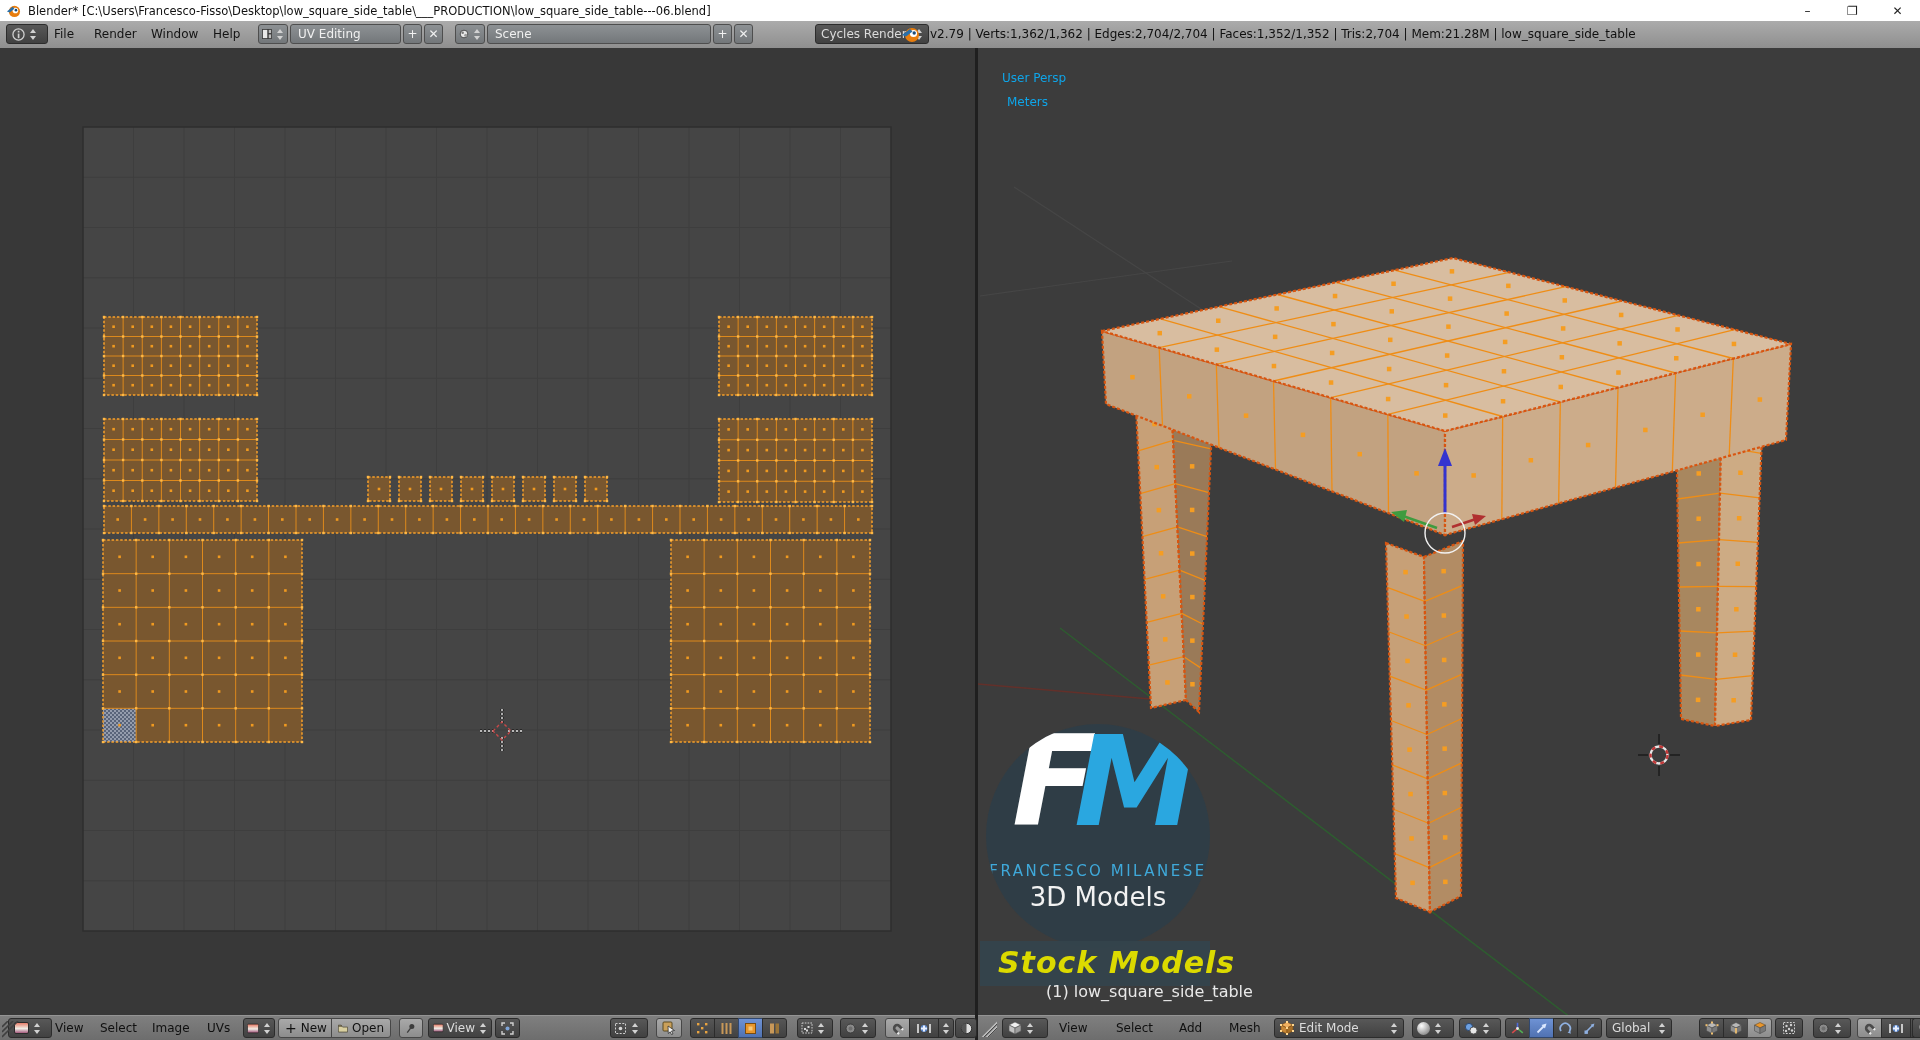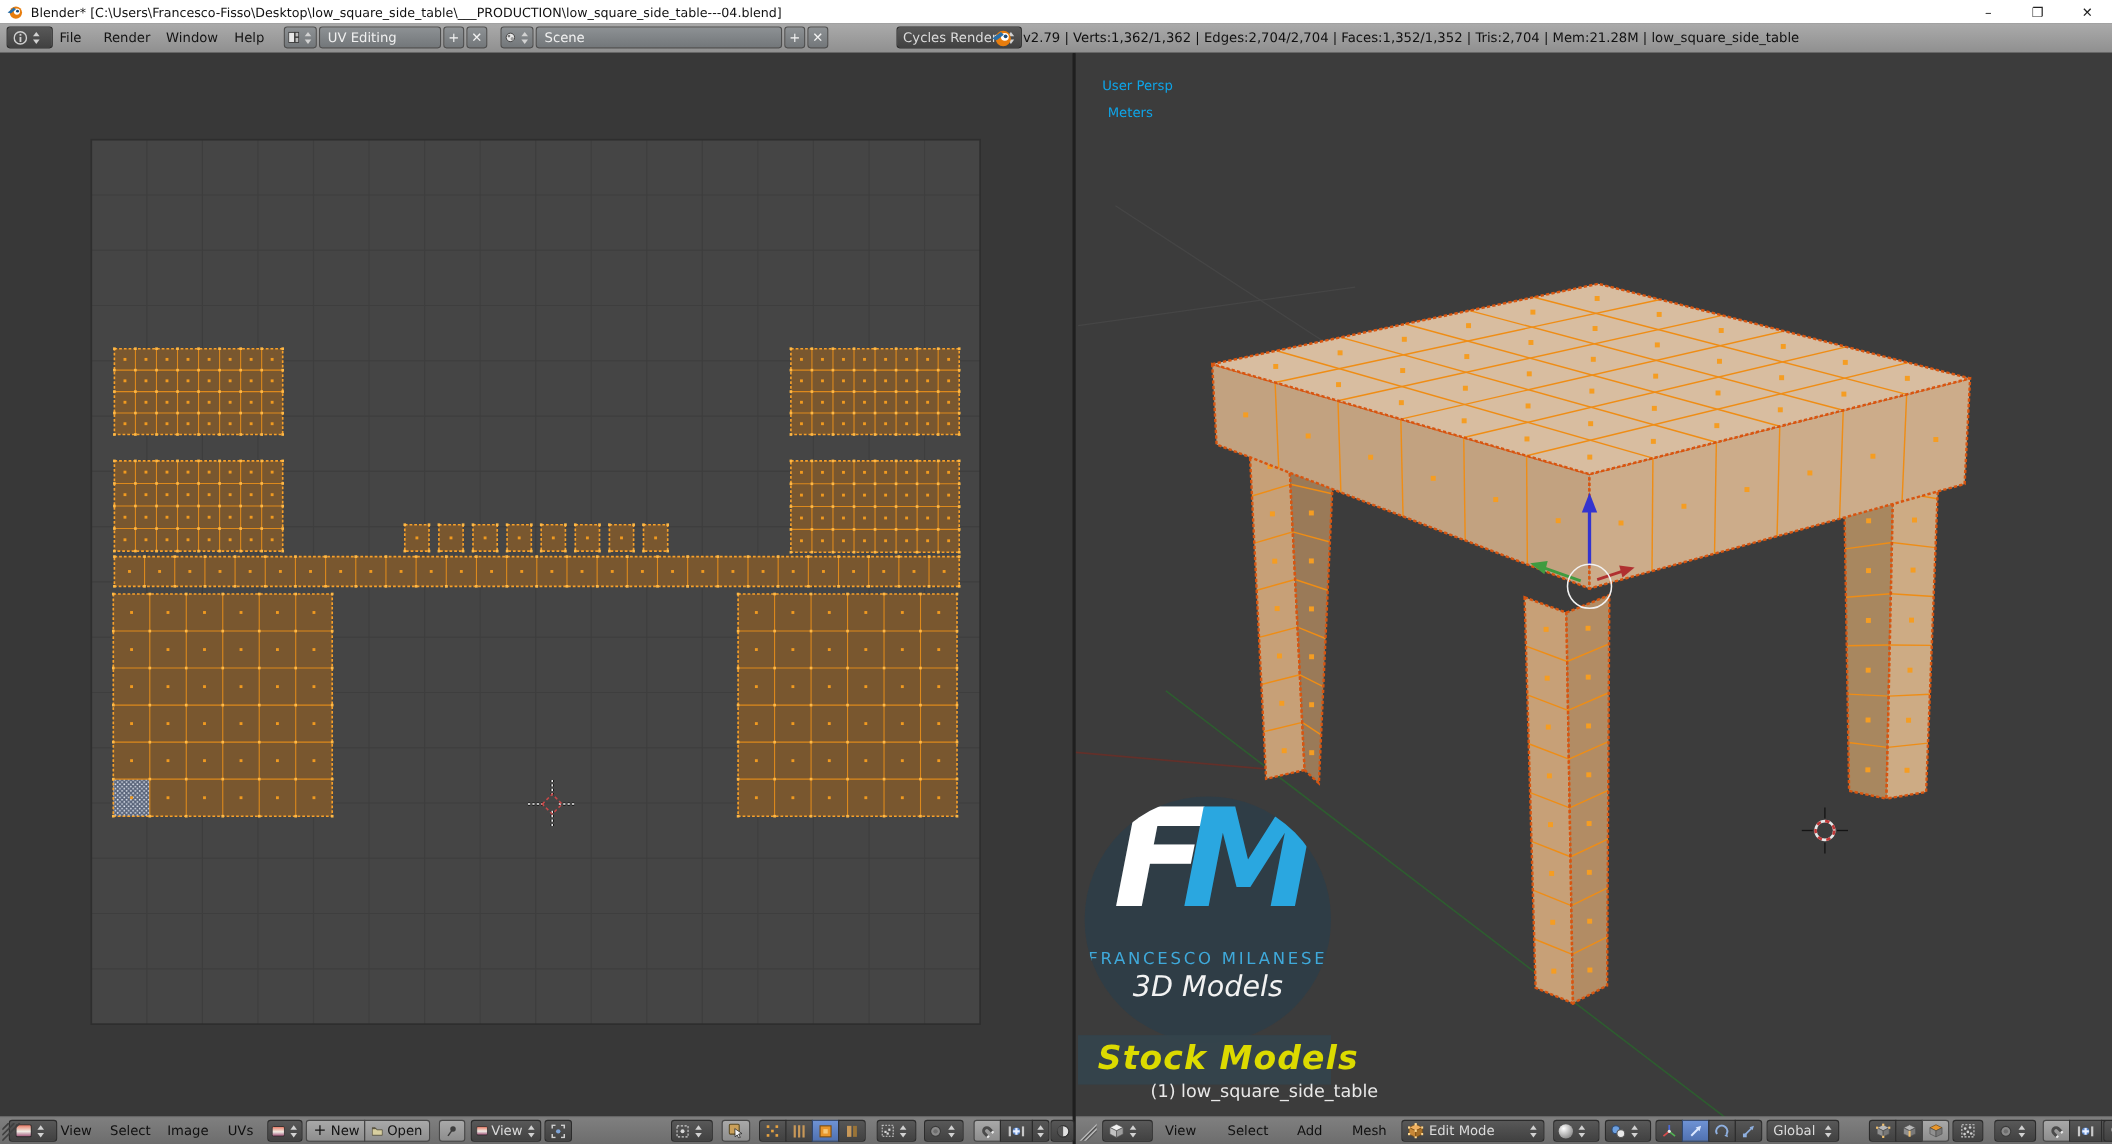--- a/index.html
+++ b/index.html
@@ -58,39 +58,39 @@
   .shadeball{width:13px;height:13px;border-radius:50%;
              background:radial-gradient(circle at 35% 30%,#ffffff,#8f8f8f 75%)}
   
   .fmcircle{position:absolute;left:986px;top:724px;width:224px;height:224px;border-radius:50%;
             background:rgba(47,62,71,0.94);overflow:hidden}
   .fmF{position:absolute;left:26px;top:-14px;font-size:124px;font-style:italic;font-weight:bold;color:#ffffff}
   .fmM{position:absolute;left:88px;top:-14px;font-size:124px;font-style:italic;font-weight:bold;color:#2aa7e0}
   .fmname{position:absolute;left:0;top:138px;width:224px;text-align:center;font-size:15px;
           letter-spacing:2.5px;color:#3fa9da;white-space:nowrap}
   .fmsub{position:absolute;left:0;top:158px;width:224px;text-align:center;font-size:26px;
-         font-style:italic;color:#f2f2f2}
+         color:#f2f2f2}
   .banner{position:absolute;left:980px;top:941px;width:230px;height:45px;background:rgba(52,67,76,0.95)}
   .bannertext{position:absolute;left:18px;top:4px;font-size:30px;font-weight:bold;
               font-style:italic;color:#dcda00;letter-spacing:1px;white-space:nowrap}
   .objinfo{position:absolute;left:1046px;top:982px;font-size:16px;color:#e8e8e8;white-space:nowrap}
   .grip{position:absolute;width:18px;height:18px}
   svg{display:block}
 </style>
 </head>
 <body>
 
 <div class="titlebar">
   <svg class="blogo" viewBox="0 0 16 16">
     <circle cx="9" cy="9" r="6" fill="#e87d0d"></circle>
     <circle cx="10" cy="8" r="3" fill="#fff"></circle>
     <circle cx="10.6" cy="7.6" r="1.4" fill="#1b4a78"></circle>
     <path d="M1 9 L7 4 L9 6 L4 10 Z" fill="#2a6fa8"></path>
   </svg>
-  <span>Blender* [C:\Users\Francesco-Fisso\Desktop\low_square_side_table\___PRODUCTION\low_square_side_table---04.blend]</span>
+  <span>Blender* [C:\Users\Francesco-Fisso\Desktop\low_square_side_table\___PRODUCTION\low_square_side_table---06.blend]</span>
   <div class="wbtns">
     <div class="wbtn">–</div>
     <div class="wbtn">❐</div>
     <div class="wbtn">✕</div>
   </div>
 </div>
 
 <div class="infobar">
   <div class="ibitem dbtn" style="left:6px;width:42px">
     <svg width="13" height="13" viewBox="0 0 14 14">

